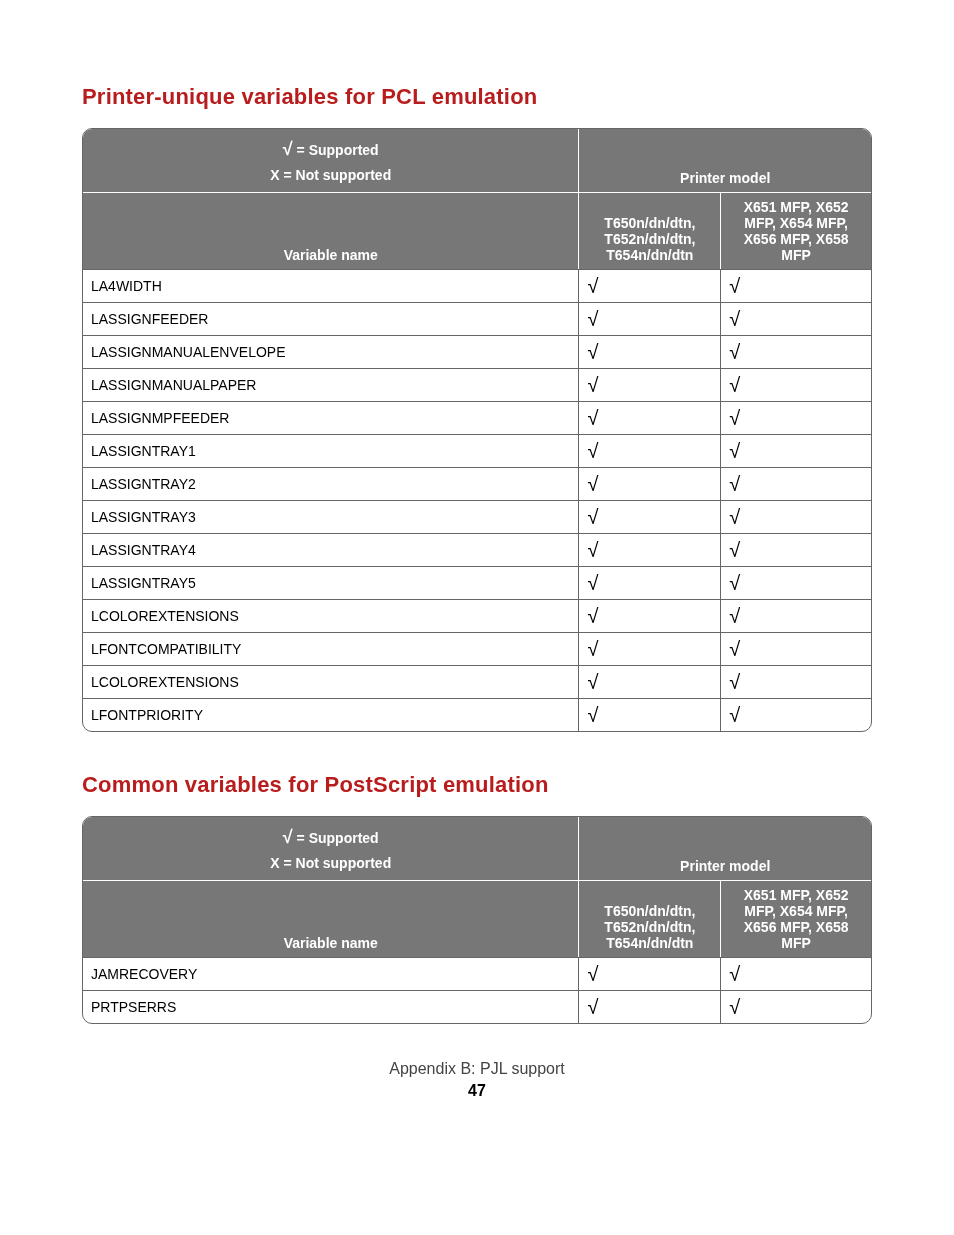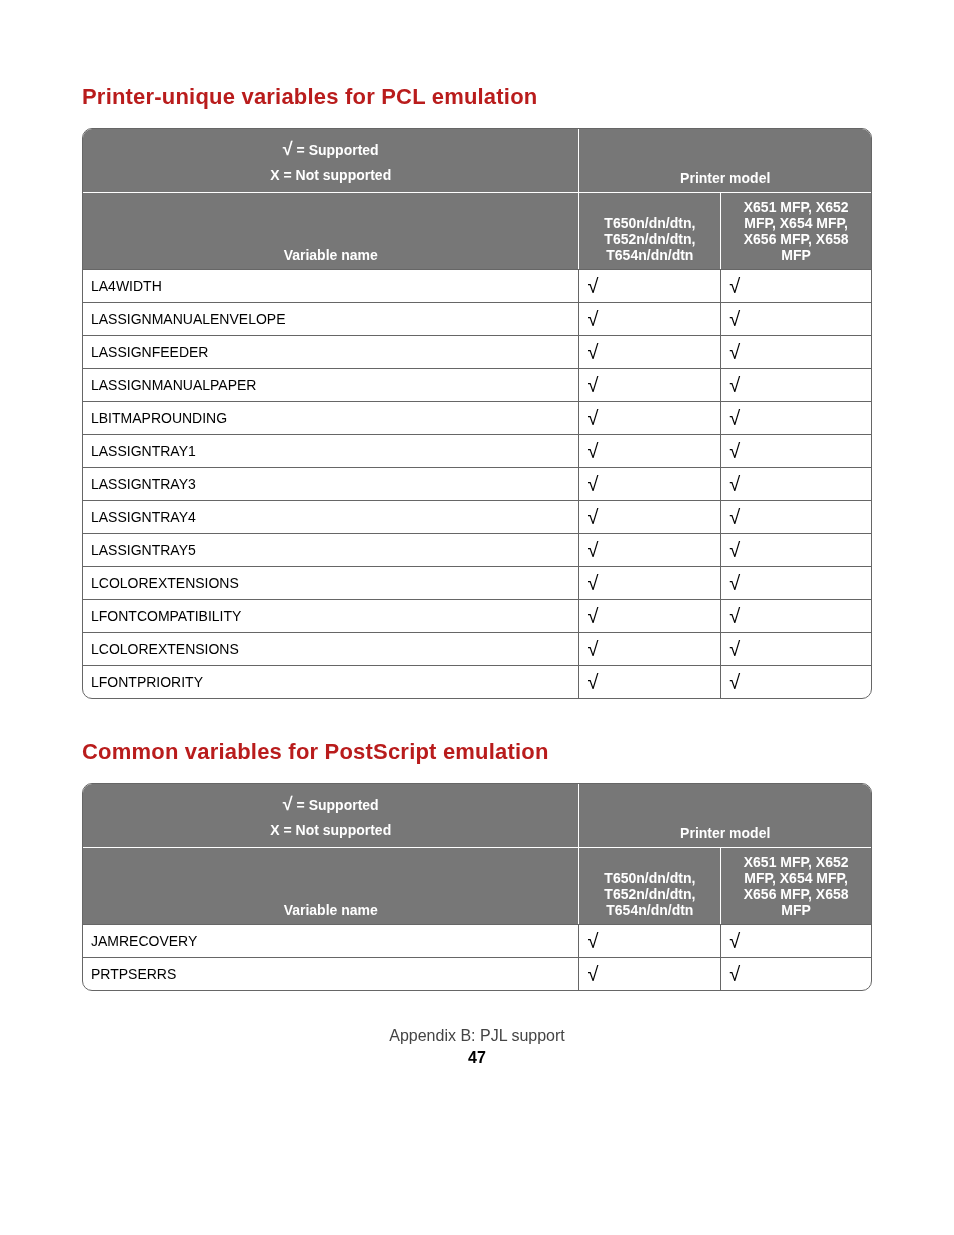--- a/index.html
+++ b/index.html
@@ -110,41 +110,46 @@
       <td>X651 MFP, X652 MFP, X654 MFP, X656 MFP, X658 MFP</td>
     </tr>
   </thead>
   <tbody id="tbody1">
       <tr>
         <td>LA4WIDTH</td>
         <td class="tick">√</td>
         <td class="tick">√</td>
       </tr>
       <tr>
+        <td>LASSIGNFEEDER</td>
+        <td class="tick">√</td>
+        <td class="tick">√</td>
+      </tr>
+      <tr>
         <td>LASSIGNMANUALENVELOPE</td>
         <td class="tick">√</td>
         <td class="tick">√</td>
       </tr>
       <tr>
-        <td>LASSIGNFEEDER</td>
-        <td class="tick">√</td>
-        <td class="tick">√</td>
-      </tr>
-      <tr>
         <td>LASSIGNMANUALPAPER</td>
         <td class="tick">√</td>
         <td class="tick">√</td>
       </tr>
       <tr>
-        <td>LBITMAPROUNDING</td>
+        <td>LASSIGNMPFEEDER</td>
         <td class="tick">√</td>
         <td class="tick">√</td>
       </tr>
       <tr>
         <td>LASSIGNTRAY1</td>
+        <td class="tick">√</td>
+        <td class="tick">√</td>
+      </tr>
+      <tr>
+        <td>LASSIGNTRAY2</td>
         <td class="tick">√</td>
         <td class="tick">√</td>
       </tr>
       <tr>
         <td>LASSIGNTRAY3</td>
         <td class="tick">√</td>
         <td class="tick">√</td>
       </tr>
       <tr>
         <td>LASSIGNTRAY4</td>

